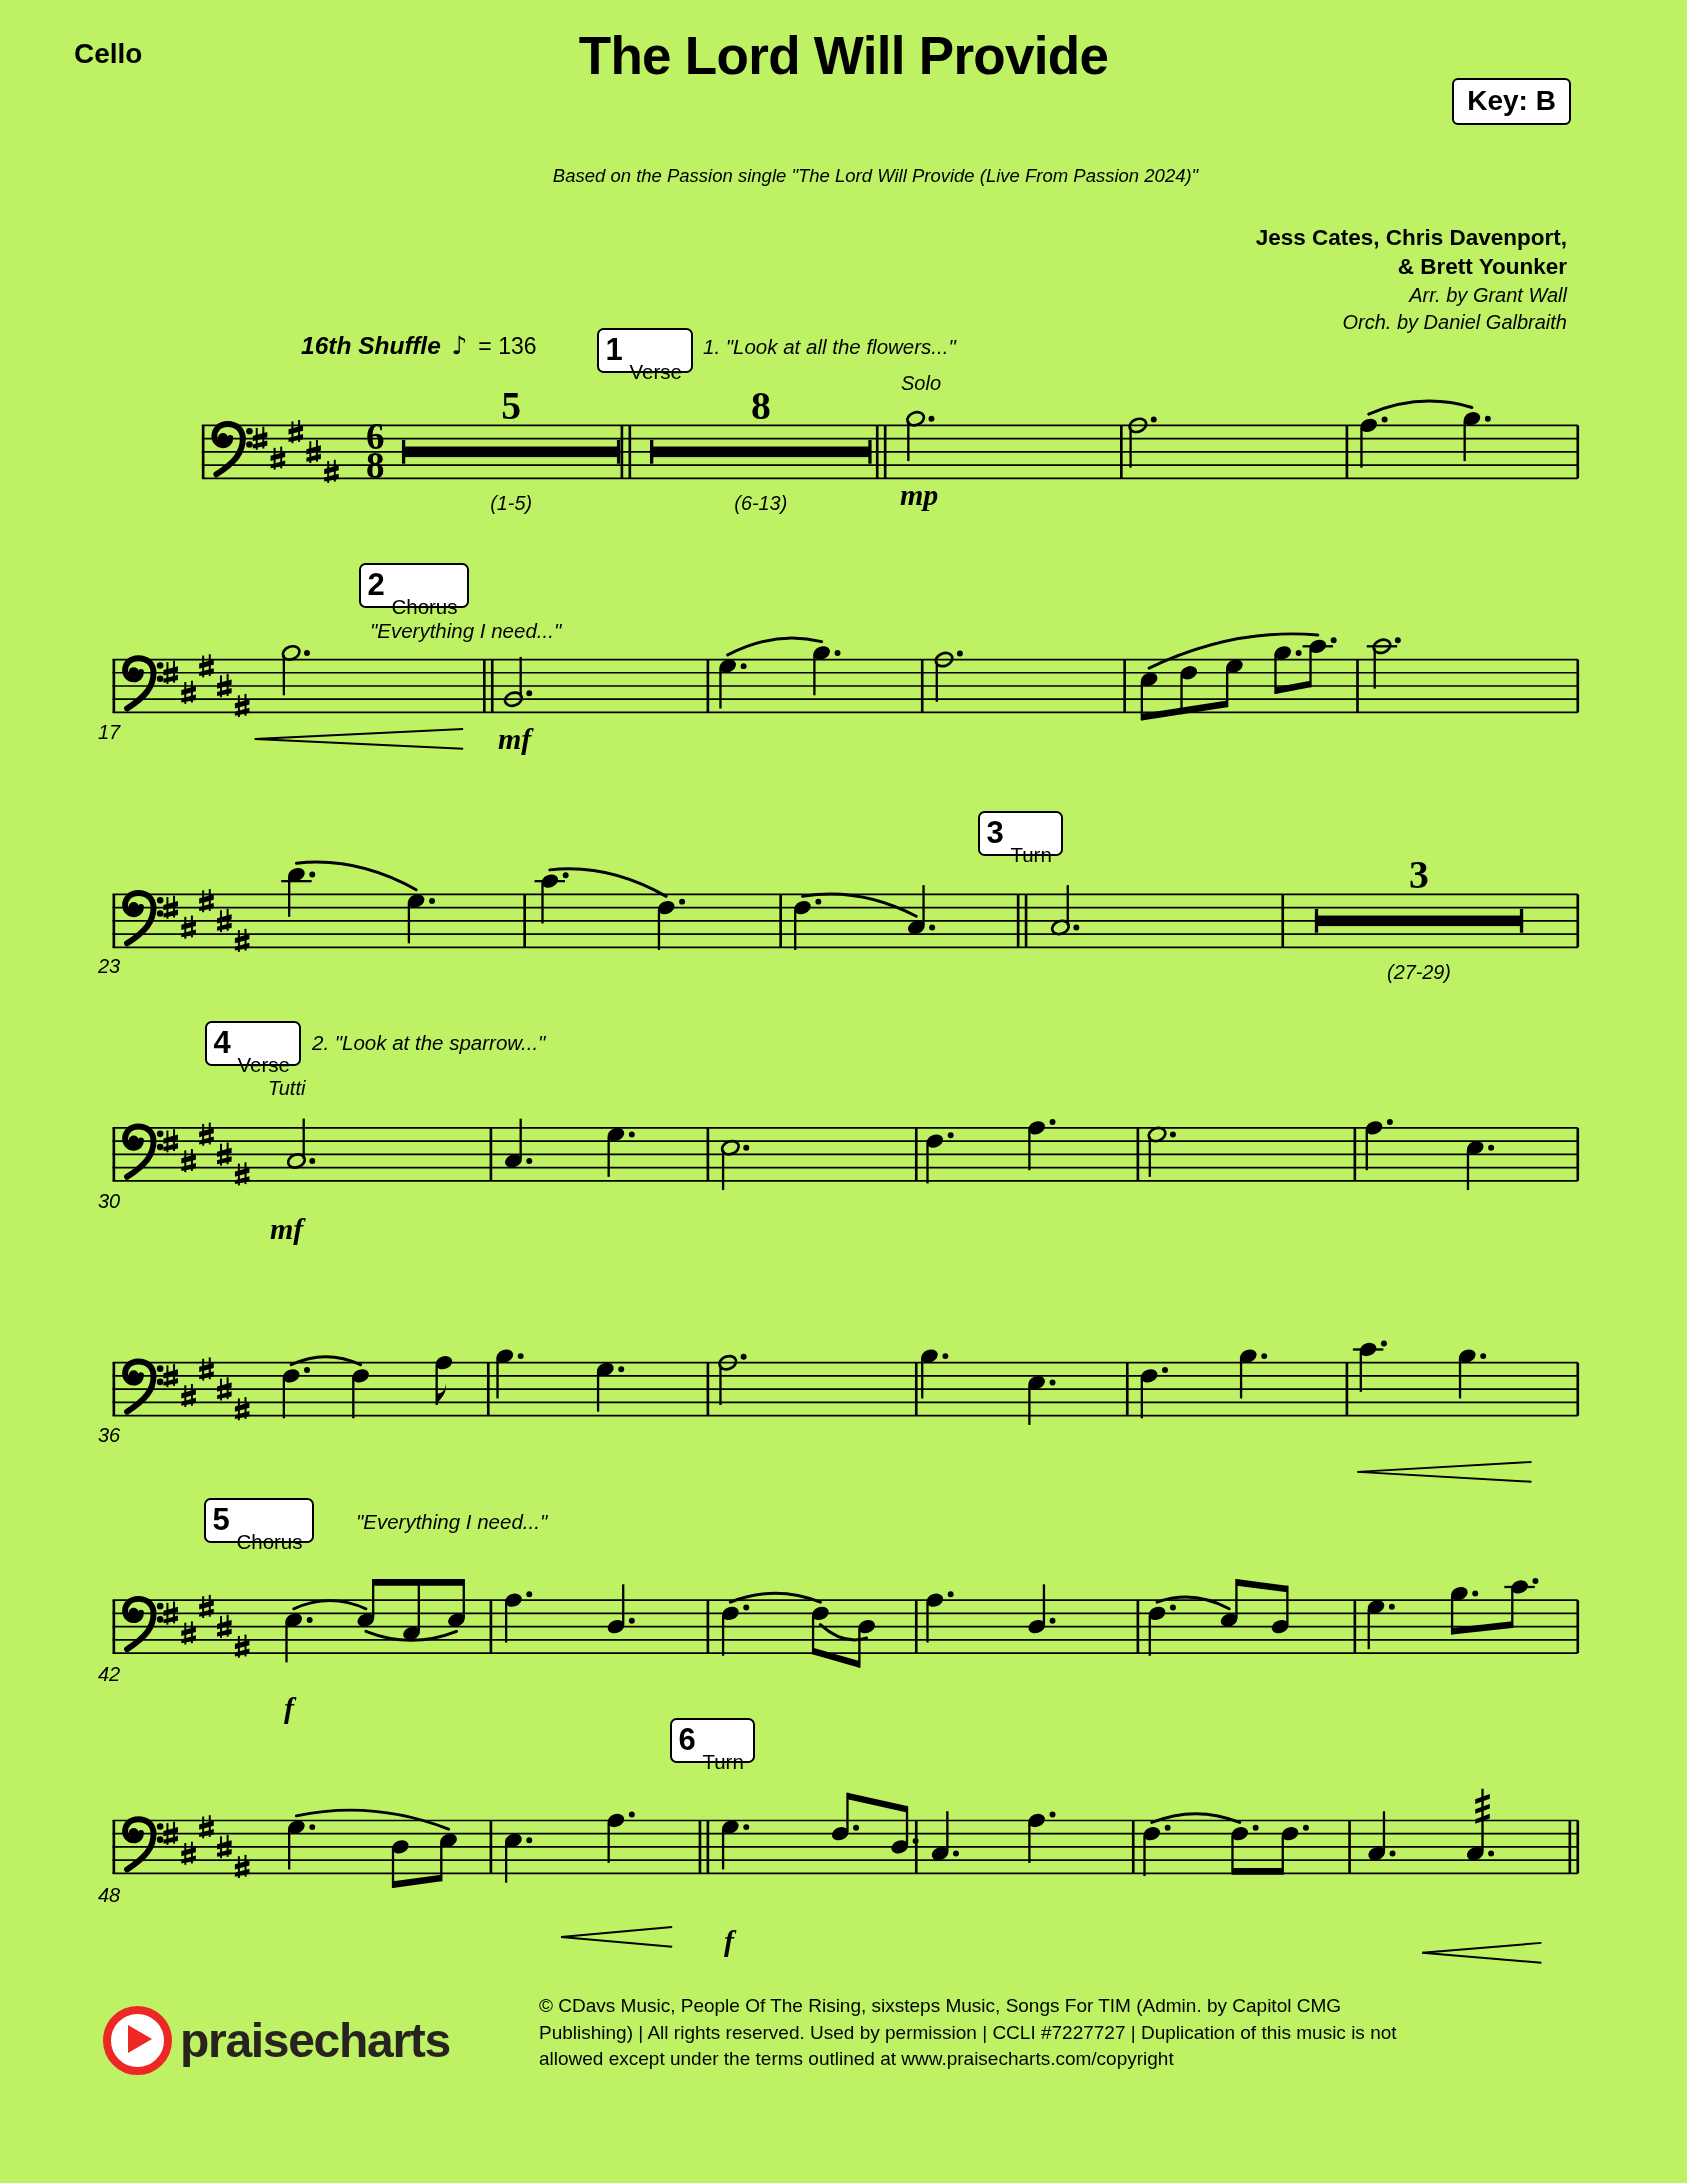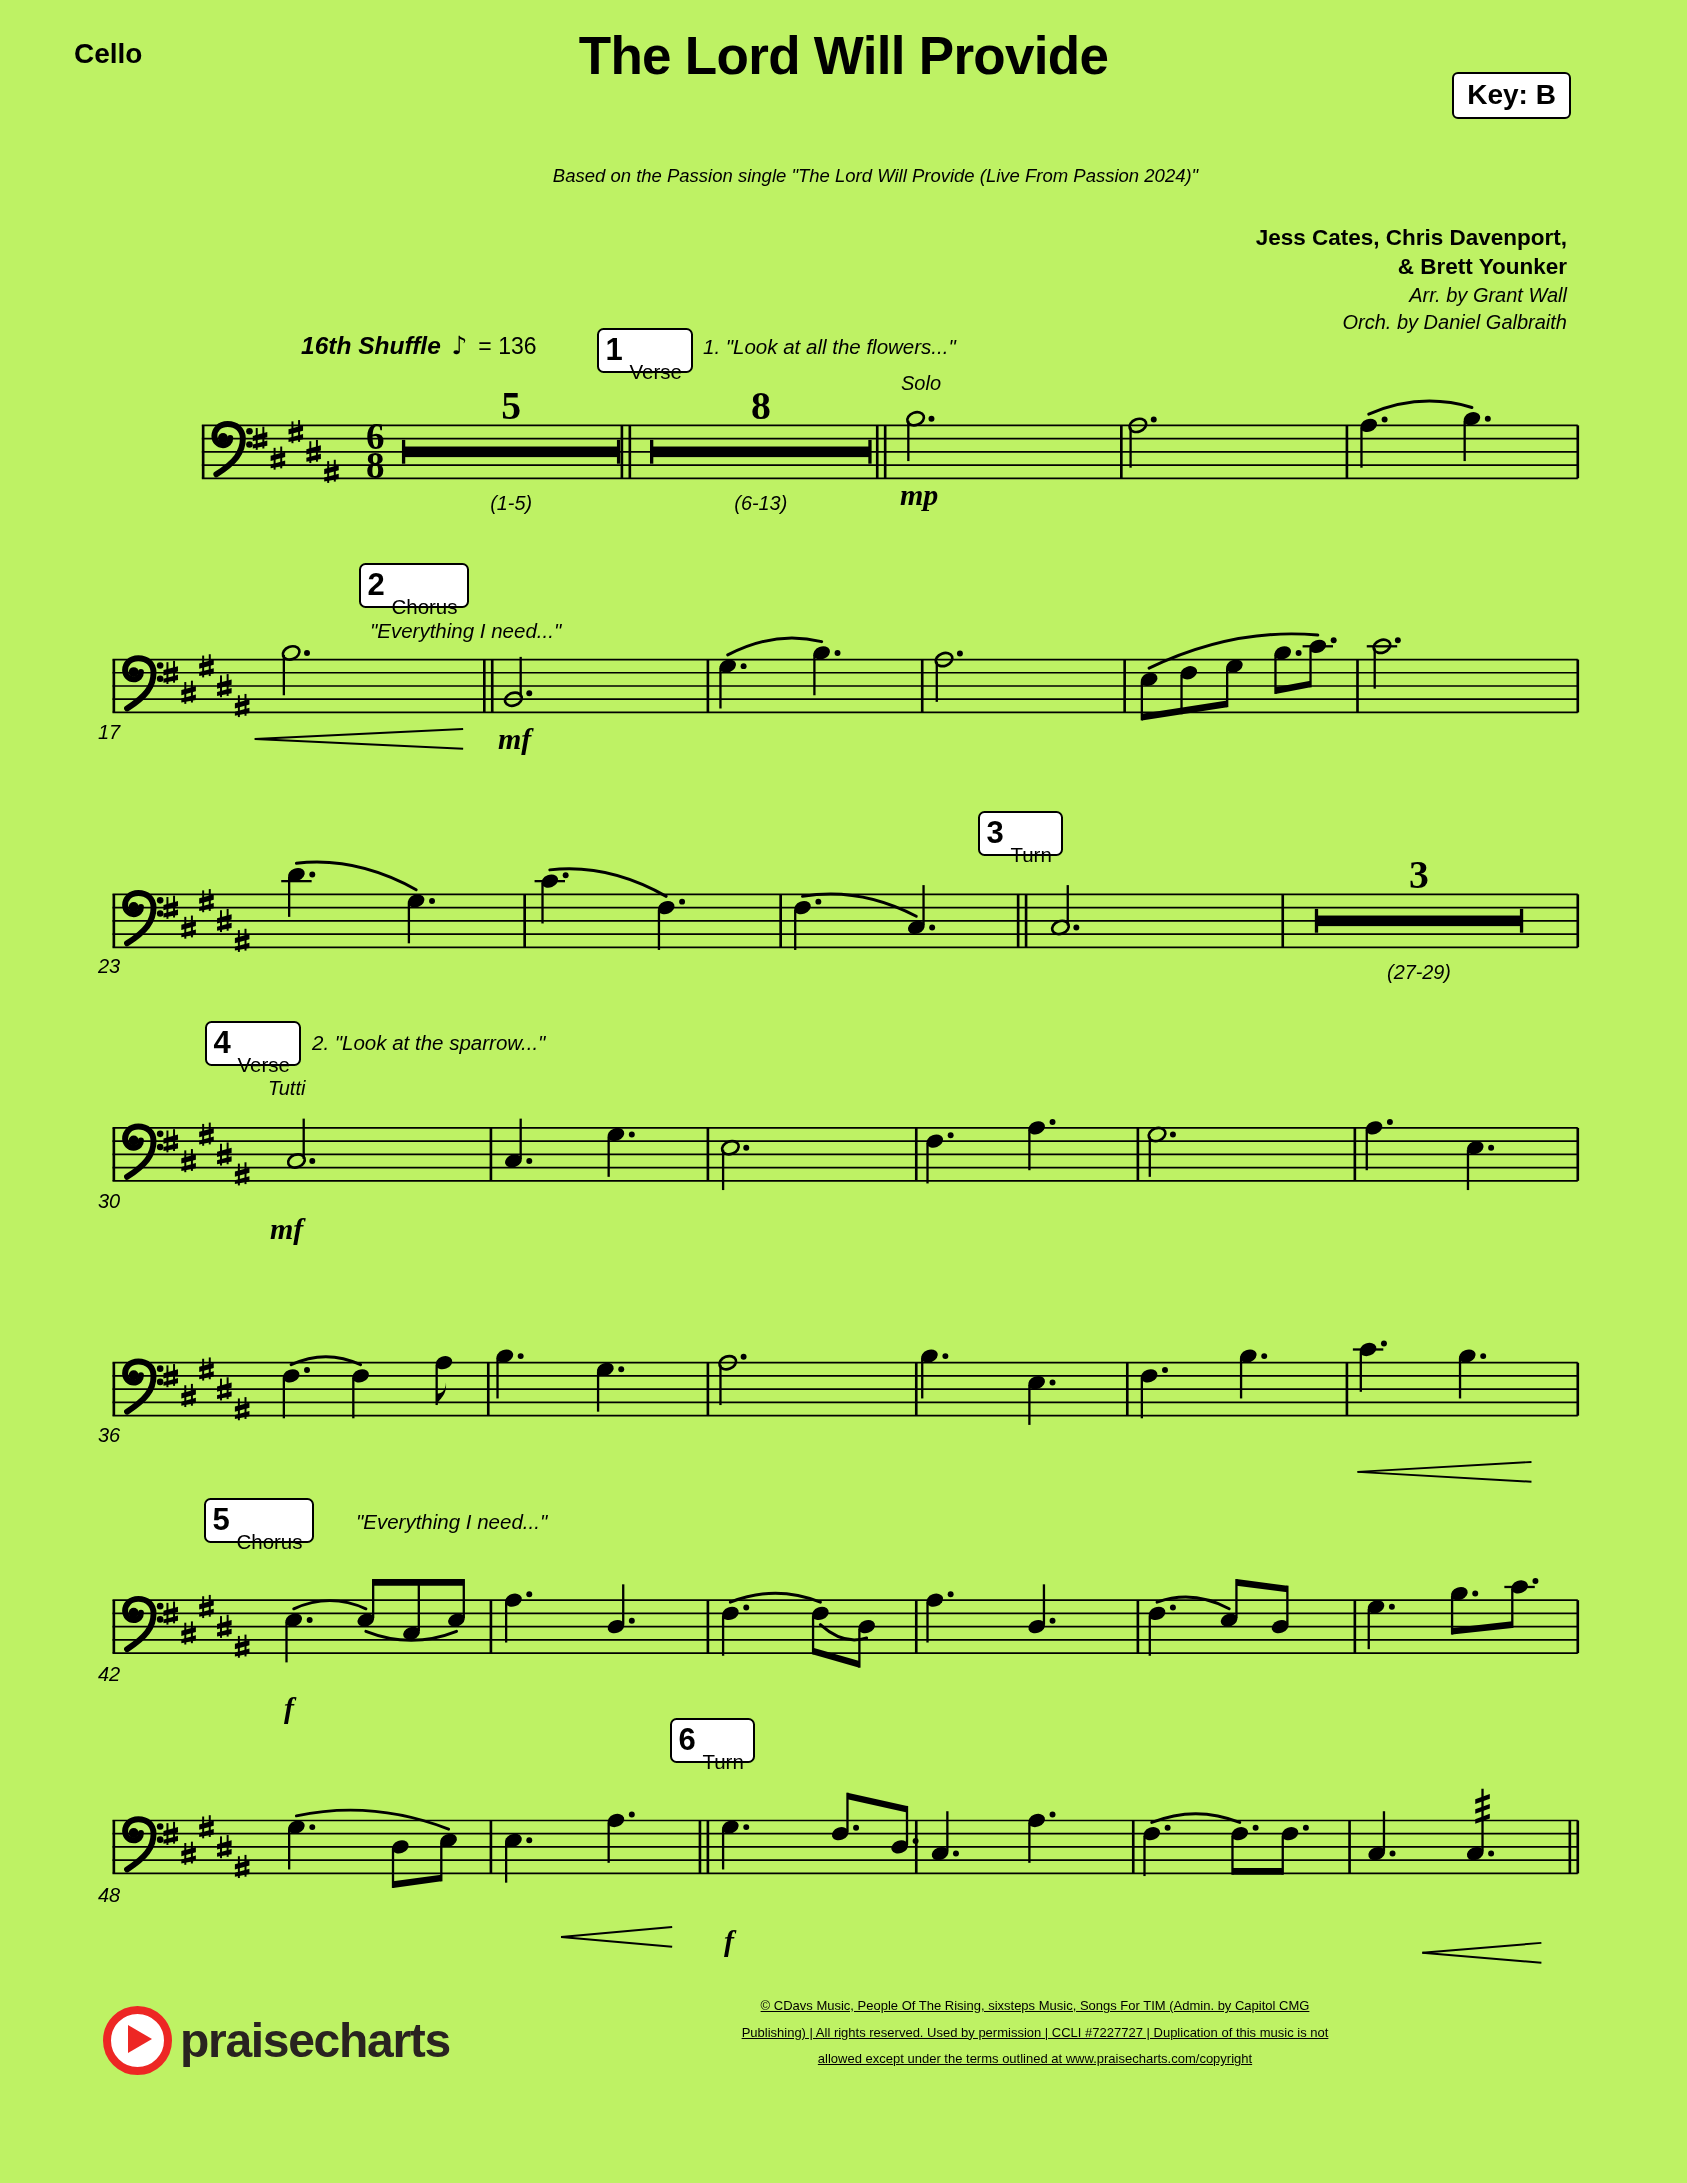--- a/index.html
+++ b/index.html
@@ -4,21 +4,21 @@
 <style>
   html,body { margin:0; padding:0; background:#e8e8e8; }
   #page {
     position:relative; width:1687px; height:2183px; background:#bef264;
     font-family:"Liberation Sans", sans-serif; color:#000; overflow:hidden;
   }
   .abs { position:absolute; }
   .instrument { left:74px; top:38px; font-size:28px; font-weight:bold; }
   .title { left:0; top:25px; width:1687px; text-align:center; font-size:53px; font-weight:bold; letter-spacing:-0.7px; }
   .keybox {
-    left:1452px; top:72px; border:2.6px solid #000; border-radius:6px;
+    left:1452px; top:78px; border:2.6px solid #000; border-radius:6px;
     padding:5.3px 13.2px; font-size:28px; font-weight:bold; background:#fff;
   }
   .sub1 { left:0; top:165px; width:1687px; text-align:center; font-size:18.5px; font-style:italic;padding-left:32px; }
   .sub2 { left:0; top:195px; width:1687px; text-align:center; font-size:18.5px; font-style:italic; }
   .authors1 { right:120px; top:225px; font-size:22.5px; font-weight:bold; }
   .authors2 { right:120px; top:254px; font-size:22.5px; font-weight:bold; }
   .arr   { right:120px; top:284px; font-size:20px; font-style:italic; }
   .orch  { right:120px; top:311px; font-size:20px; font-style:italic; }
 
   .tempo { left:301px; top:331px; font-size:24.5px; white-space:nowrap; }
@@ -42,21 +42,21 @@
   .logo-circle {
     width:69px; height:69px; border:8.6px solid #ed2724; border-radius:50%;
     box-sizing:border-box; position:relative; background:#fff;
   }
   .logo-triangle {
     position:absolute; left:17px; top:11.2px; width:0; height:0;
     border-top:14.6px solid transparent; border-bottom:14.6px solid transparent;
     border-left:24px solid #ed2724;
   }
   .logo-text { font-size:48px; font-weight:bold; color:#292320; letter-spacing:-1.3px; margin-left:8px; }
-  .copyright { left:539px; top:1993px; width:992px; text-align:center; font-size:13px; line-height:26.5px;text-decoration:underline; }
+  .copyright { left:539px; top:1993px; width:992px; font-size:19px; line-height:26.5px; }
 </style>
 </head>
 <body>
 
 <div id="page">
 
   <div class="abs instrument">Cello</div>
   <div class="abs title">The Lord Will Provide</div>
   <div class="abs keybox">Key: B</div>
   <div class="abs sub1">Based on the Passion single "The Lord Will Provide (Live From Passion 2024)"</div>

